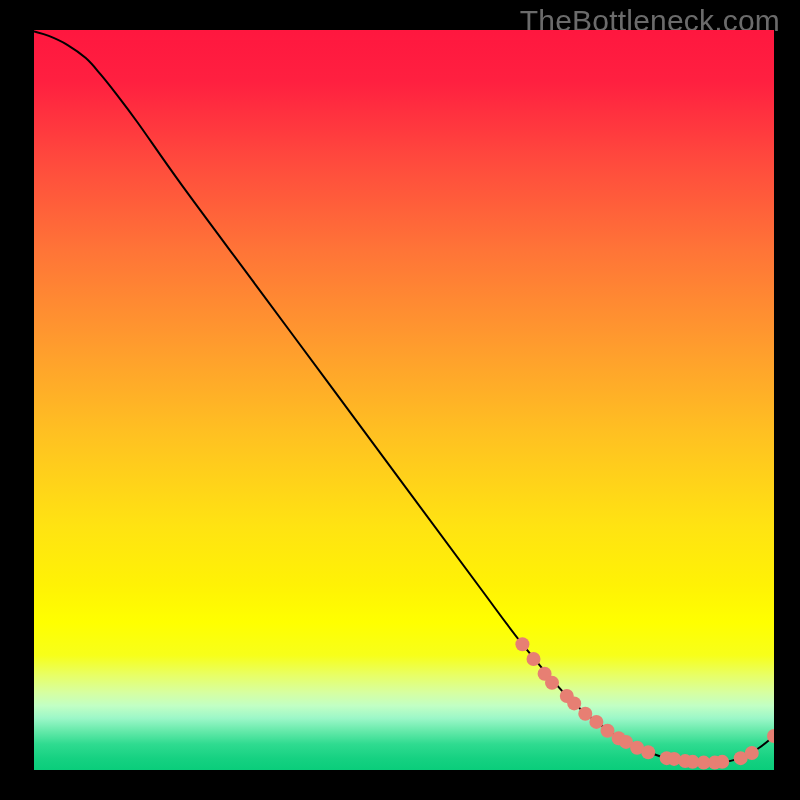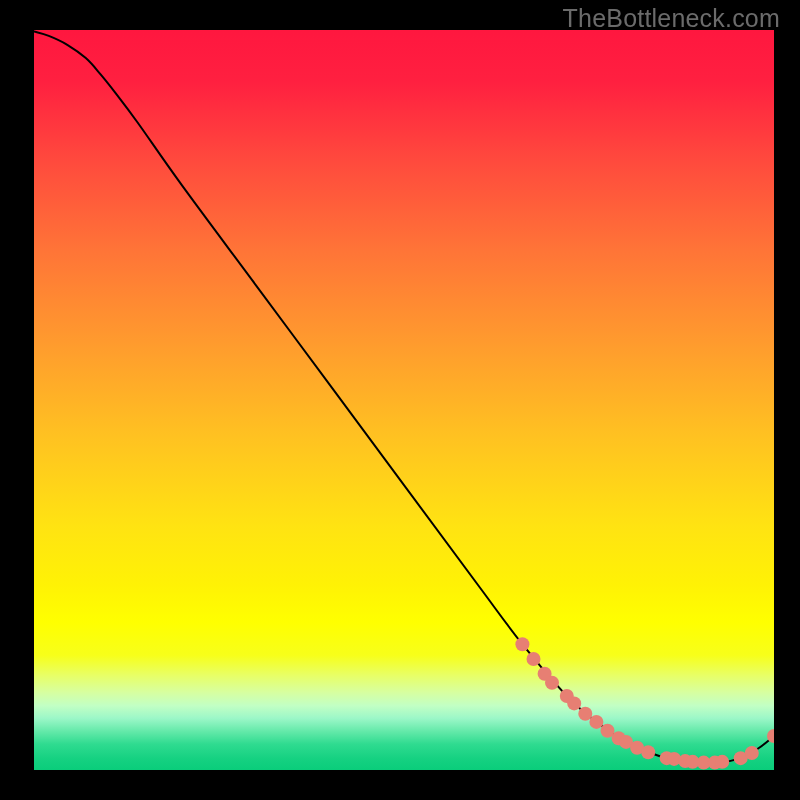--- a/index.html
+++ b/index.html
@@ -23,21 +23,21 @@
     top: 30px;
     width: 740px;
     height: 740px;
     overflow: hidden;
   }
   .watermark {
     position: absolute;
     top: 4px;
     right: 20px;
     color: #6b6b6b;
-    font-size: 25px;
+    font-size: 30px;
     font-weight: 400;
     letter-spacing: 0.2px;
     font-family: Arial, Helvetica, sans-serif;
   }
   svg { display: block; }
 </style>
 </head>
 <body>
 
 <div class="stage">

